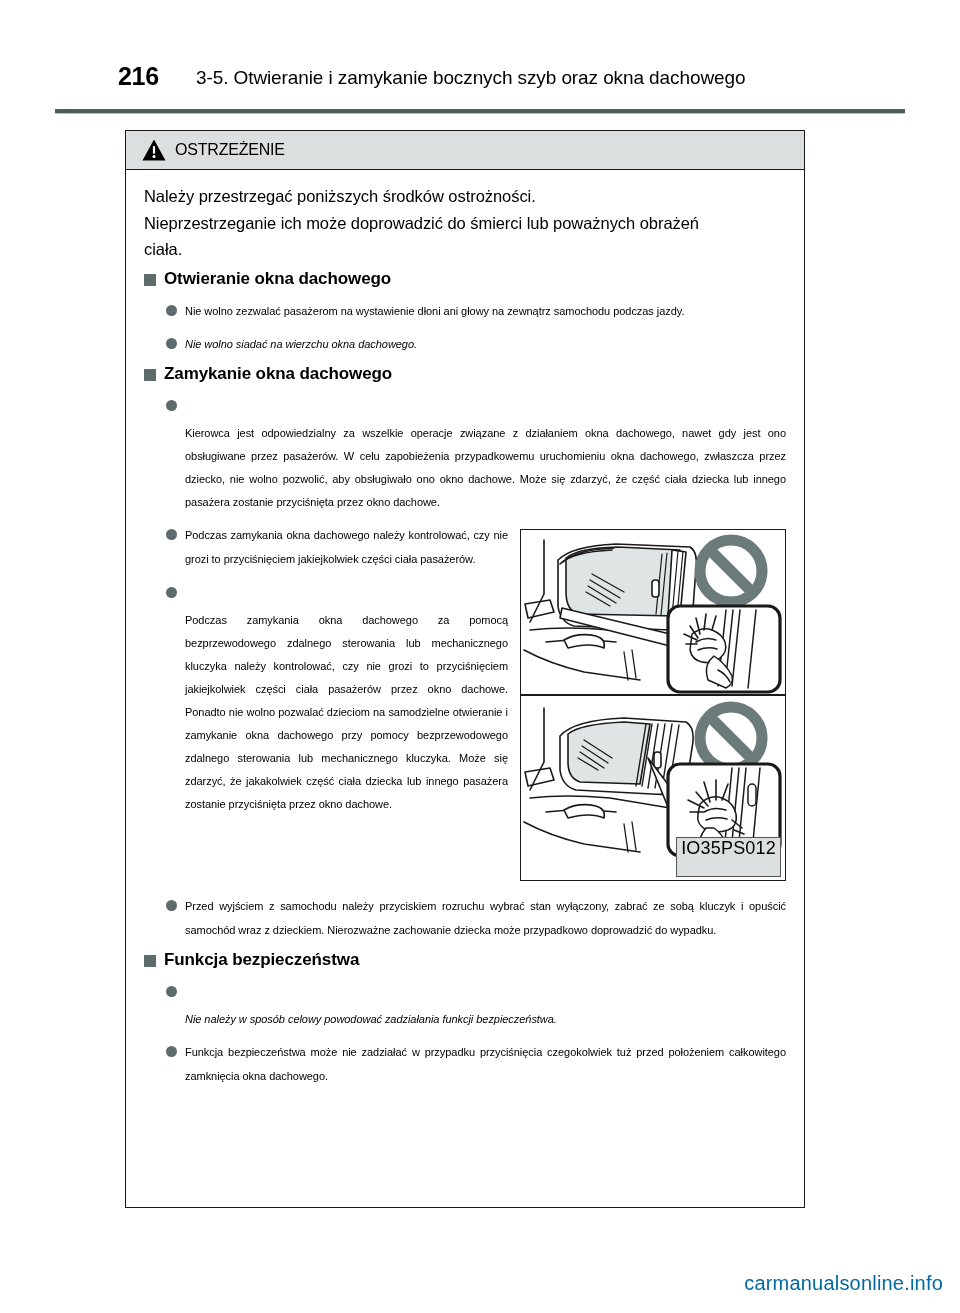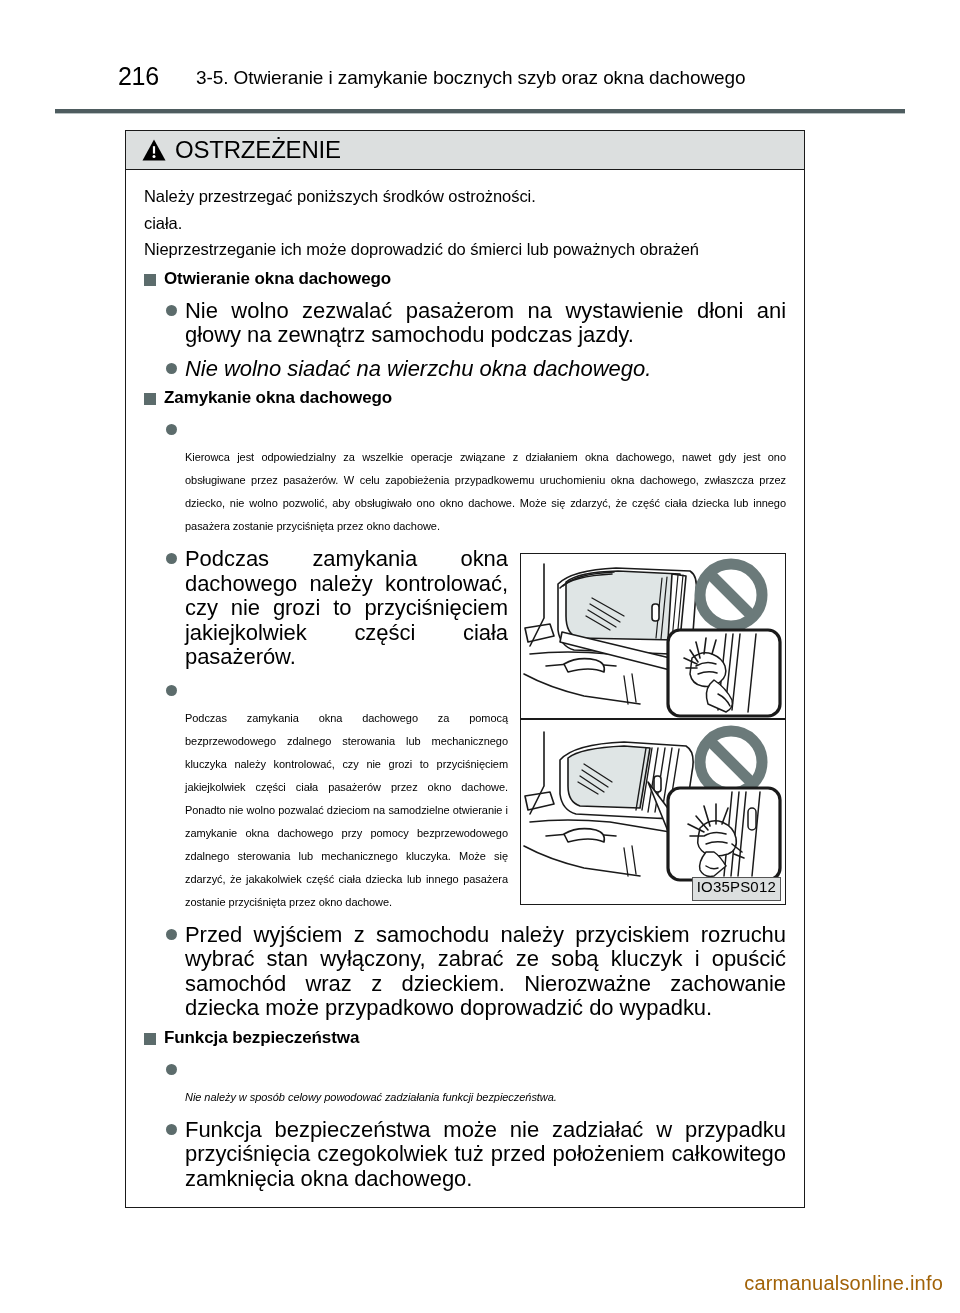--- a/index.html
+++ b/index.html
@@ -20,21 +20,21 @@
   #page-header {
     position: absolute;
     left: 0; top: 62px;
     width: 960px;
     height: 36px;
   }
   #page-number {
     position: absolute;
     left: 118px; top: 0px;
     font-size: 25px;
-    font-weight: normal;
+    font-weight: bold;
     letter-spacing: -0.3px;
   }
   #header-title {
     position: absolute;
     left: 196px; top: 5px;
     font-size: 19px;
     letter-spacing: -0.1px;
     white-space: nowrap;
   }
   #header-rule {
@@ -66,21 +66,21 @@
     padding-left: 16px;
   }
   #warning-triangle {
     width: 24px;
     height: 22px;
     margin-right: 9px;
     flex: 0 0 auto;
     display: block;
   }
   #warning-title {
-    font-size: 24px;
+    font-size: 16px;
     letter-spacing: -0.2px;
     line-height: 1;
     padding-bottom: 1px;
   }
 
   #warning-body {
     position: relative;
     padding: 14px 18px 10px 18px;
   }
 
@@ -118,21 +118,21 @@
     padding-left: 22px;
   }
   .dot {
     width: 11px; height: 11px;
     border-radius: 50%;
     background: #5c6c6c;
     flex: 0 0 auto;
     margin: 6px 8px 0 0;
   }
   .bullet-text {
-    font-size: 22px;
+    font-size: 11px;
     line-height: 24.5px;
     text-align: justify;
     letter-spacing: -0.05px;
     flex: 1 1 auto;
   }
   .bullet-text.tight { font-size: 11px; line-height: 23px; margin-top: 28px; }
   .bullet-text.nojust { text-align: left; font-style: italic; }
 
   
   #illus-float {
@@ -160,37 +160,37 @@
     overflow: hidden;
   }
   #illus-panel-top { top: 0; height: 164px; border-bottom: 2.5px solid #1a1a1a; }
   #illus-panel-bottom { top: 166px; height: 183px; }
   .illus-svg { display: block; width: 100%; height: 100%; }
   #illus-code {
     position: absolute;
     right: 4px; bottom: 3px;
     background: #dcdfdf;
     border: 1px solid #555;
-    font-size: 15px;
-    padding: 0px 4px 5px 4px;
+    font-size: 18px;
+    padding: 0px 4px 17px 4px;
     letter-spacing: 0.2px;
     font-family: "Liberation Sans", sans-serif;
     margin-top: 25px;
   }
 
   
   #watermark {
     position: absolute;
     left: 0; top: 1272px;
     width: 960px;
     text-align: right;
     padding-right: 17px;
     box-sizing: border-box;
     font-size: 20px;
-    color: #a16207;
+    color: #0369a1;
     letter-spacing: 0.2px;
   }
 </style>
 </head>
 <body>
 
 <div id="page-header">
   <div id="page-number">216</div>
   <div id="header-title">3-5. Otwieranie i zamykanie bocznych szyb oraz okna dachowego</div>
 </div>
@@ -203,22 +203,22 @@
       <path d="M12 0.5 L23.5 21.5 L0.5 21.5 Z" fill="#000000"></path>
       <rect x="10.9" y="7.2" width="2.2" height="7.4" fill="#ffffff"></rect>
       <circle cx="12" cy="17.4" r="1.5" fill="#ffffff"></circle>
     </svg>
     <div id="warning-title">OSTRZEŻENIE</div>
   </div>
 
   <div id="warning-body">
 
     <div class="intro">Należy przestrzegać poniższych środków ostrożności.</div>
+    <div class="intro">Nieprzestrzeganie ich może doprowadzić do śmierci lub poważnych obrażeń</div>
     <div class="intro">ciała.</div>
-    <div class="intro">Nieprzestrzeganie ich może doprowadzić do śmierci lub poważnych obrażeń</div>
 
     <div class="sect">
       <span class="sq"></span>
       <span class="sect-label">Otwieranie okna dachowego</span>
     </div>
     <div class="bullet">
       <span class="dot"></span>
       <span class="bullet-text">Nie wolno zezwalać pasażerom na wystawienie dłoni ani głowy na zewnątrz samochodu podczas jazdy.</span>
     </div>
     <div class="bullet">

